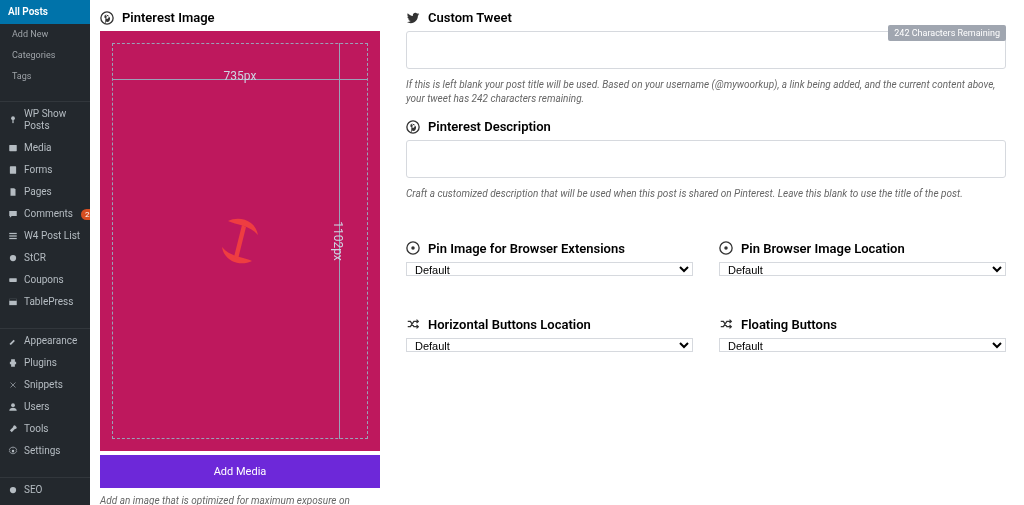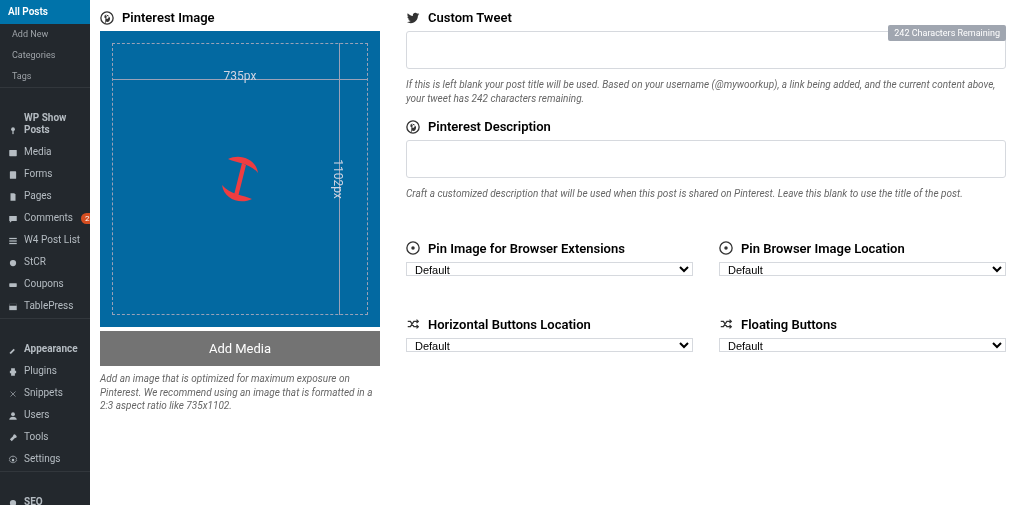--- a/index.html
+++ b/index.html
@@ -2,46 +2,46 @@
 <html><head>
 <meta charset="utf-8">
 <style>
   * { box-sizing: border-box; margin: 0; padding: 0; }
   body { font-family: -apple-system, BlinkMacSystemFont, "Segoe UI", Roboto, sans-serif; font-size: 13px; background: #f1f1f1; color: #333; }
   .app { display: flex; width: 1024px; height: 505px; overflow: hidden; }
 
   
   .sidebar { width: 90px; background: #23282d; color: #eee; font-size: 10px; overflow: hidden; }
   .sidebar ul { list-style: none; }
-  .sidebar li { padding: 5px 8px 5px 8px; color: #b5bcc2; cursor: pointer; display: flex; align-items: flex-end; gap: 6px; line-height: 1.2; }
+  .sidebar li { padding: 5px 8px 5px 8px; color: #b5bcc2; cursor: pointer; display: flex; align-items: center; gap: 6px; line-height: 1.2; }
   .sidebar li.header { background: #0073aa; color: #fff; font-weight: 600; padding: 6px 8px; }
   .sidebar li.sub { padding-left: 12px; color: #9ea3a8; font-size: 9px; }
-  .sidebar li.sep { border-top: 1px solid #32373c; margin-top: 1px; padding-top: 24px; font-weight: bold; }
+  .sidebar li.sep { border-top: 1px solid #32373c; margin-top: 15px; padding-top: 6px; }
   .sidebar .ic { width: 10px; height: 10px; flex: 0 0 10px; display:inline-block; }
   .sidebar .badge { background: #d54e21; color: #fff; border-radius: 8px; font-size: 8px; padding: 0 4px; margin-left: 2px; line-height: 11px; }
 
   
   .main { flex: 1; background: #fff; padding: 10px 18px 10px 10px; overflow: auto; }
   .cols { display: flex; gap: 26px; }
   .col-left { width: 280px; flex: 0 0 280px; }
   .col-right { flex: 1; }
 
   .section-title { display: flex; align-items: center; gap: 8px; font-weight: 600; font-size: 13px; color: #000000; margin-bottom: 6px; }
   .section-title .ticon { width: 14px; height: 14px; color: #333; }
 
-  .pin-box { width: 280px; height: 296px; background: #0369a1; position: relative; display:flex; align-items:center; justify-content:center; }
+  .pin-box { width: 280px; height: 420px; background: #be185d; position: relative; display:flex; align-items:center; justify-content:center; }
   .pin-inner { position:absolute; inset:12px; border:1px dashed #9aa2b8; }
   .pin-w { position:absolute; top:38px; left:50%; transform:translateX(-50%); color:#cfd4e3; font-size:12px; }
   .pin-h { position:absolute; right:22px; top:50%; transform: translateY(-50%) rotate(90deg); transform-origin:center; color:#cfd4e3; font-size:12px; }
   .pin-vline { position:absolute; top:12px; bottom:12px; right:40px; width:1px; background:#9aa2b8; }
   .pin-hline { position:absolute; left:12px; right:12px; top:48px; height:1px; background:#9aa2b8; }
   .pin-logo { width:64px; height:64px; }
   .pin-logo svg { width:100%; height:100%; }
 
-  .add-media { width:280px; background:#737373; color:#fff; text-align:center; padding:10px 4px; font-size:13px; margin-top:4px; cursor:pointer; }
+  .add-media { width:280px; background:#6d28d9; color:#fff; text-align:center; padding:10px 4px; font-size:11px; margin-top:4px; cursor:pointer; }
   .helptext { font-size:10px; font-style: italic; color:#666; margin-top:6px; line-height:1.35; }
 
   .field-block { margin-bottom: 14px; }
   .textarea { width:100%; border:1px solid #d6d9de; border-radius:3px; min-height:36px; background:#fff; resize:none; padding:4px 6px; font-family:inherit; font-size:12px; }
   .textarea.tall { min-height:34px; }
   .remaining { position:absolute; top:-6px; right:0; background:#a0a6b0; color:#fff; font-size:9px; padding:3px 6px; border-radius:2px; }
   .rel { position:relative;margin-top:6px; }
 
   .select-row { display:flex; gap:26px;margin-top:40px; }
   .select-col { flex:1; }

